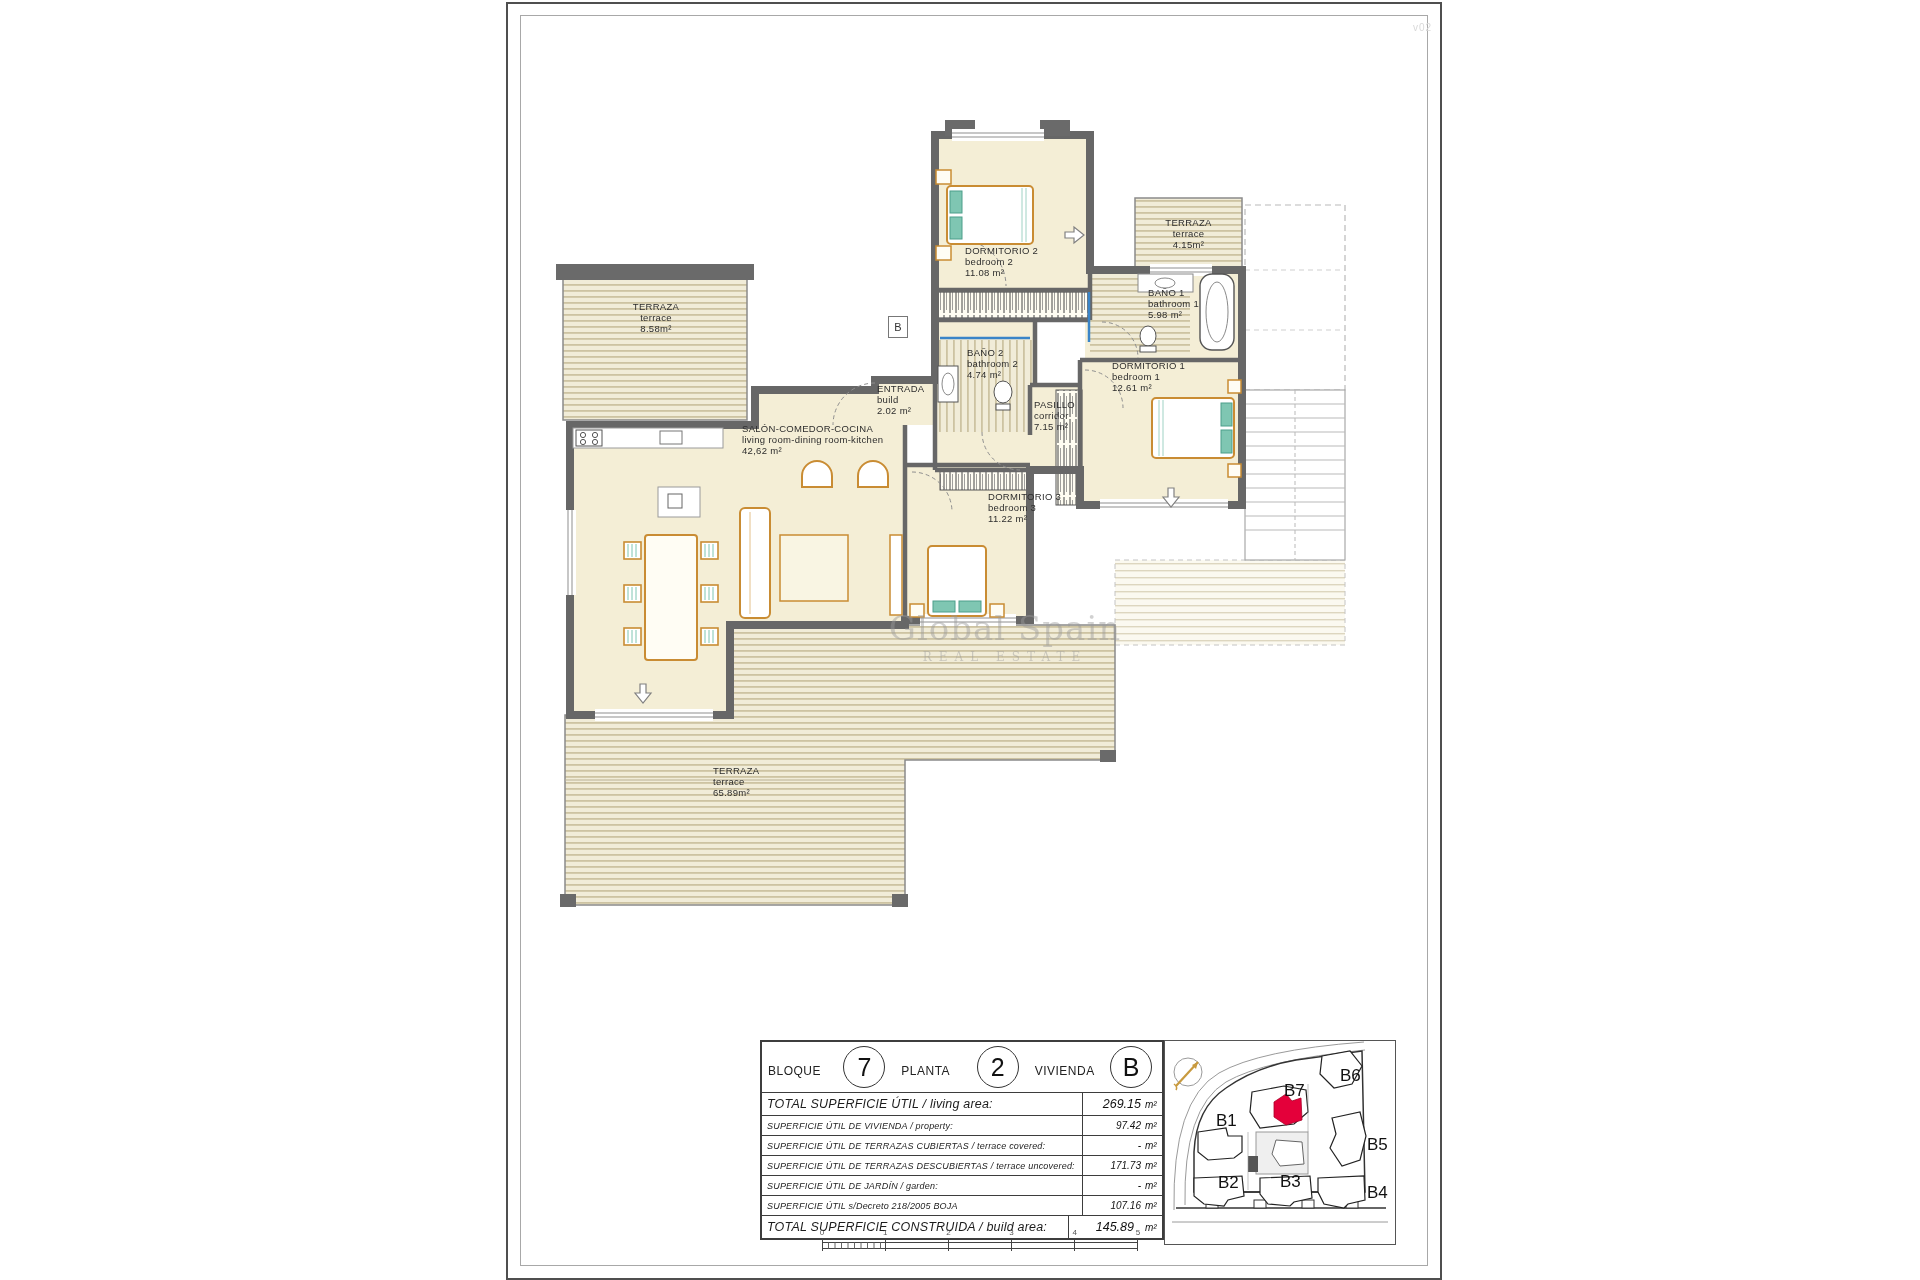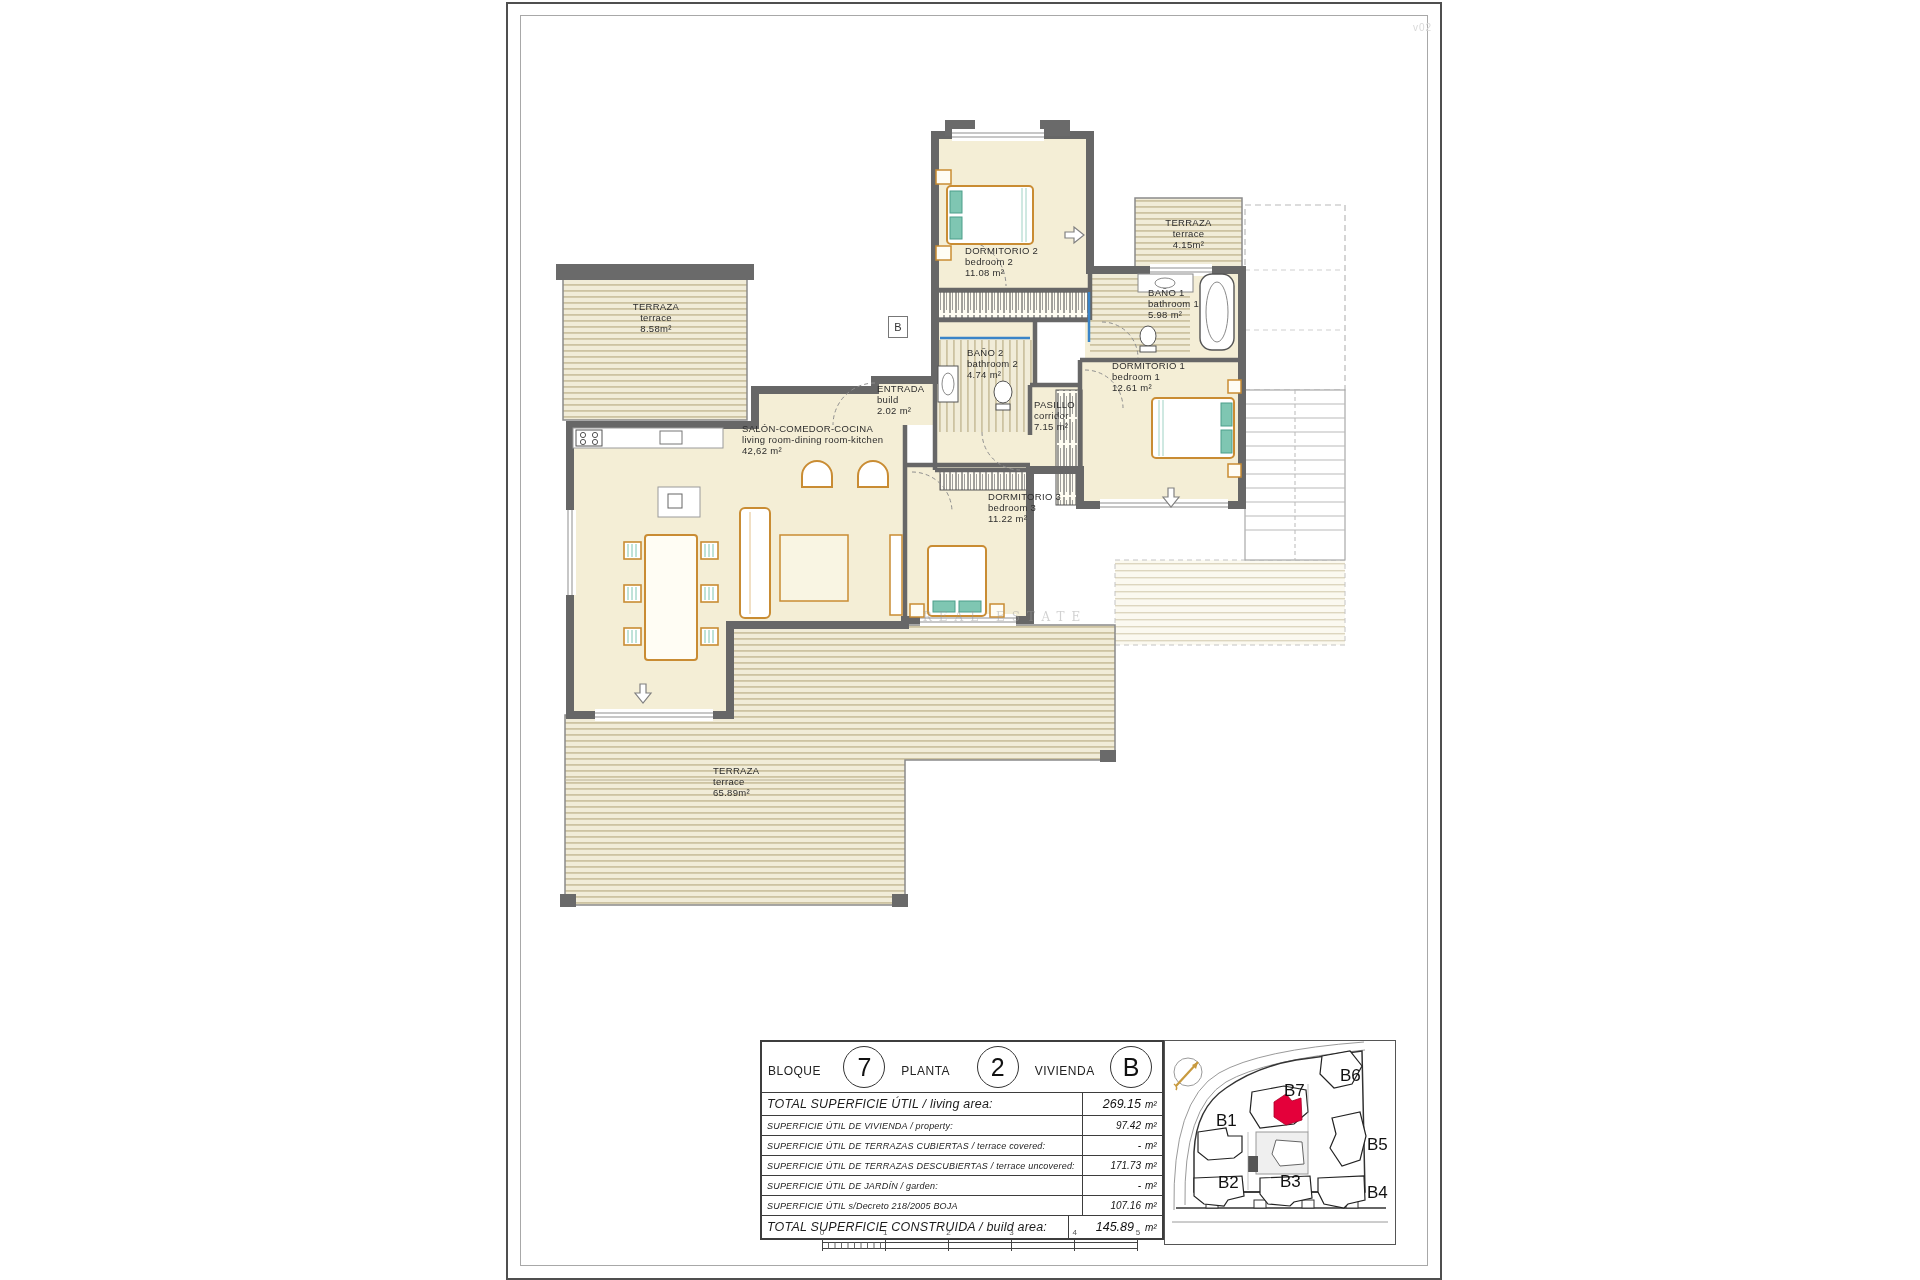--- a/index.html
+++ b/index.html
@@ -359,20 +359,21 @@
   </div>
   <div class="room-label" style="left:173px;top:686px;">
     <div class="rl-es">TERRAZA</div>
     <div class="rl-en">terrace</div>
     <div class="rl-area">65.89m²</div>
   </div>
   <div class="unit-marker">B</div>
 </div>
 
 <div class="abs watermark">
+  <div class="wm1">Global Spain</div>
   <div class="wm2">REAL ESTATE</div>
 </div>
 
 <div class="abs info-table">
   <div class="it-header">
     <div class="it-hcell">
       <span class="it-hlabel">BLOQUE</span>
       <span class="it-circle">7</span>
     </div>
     <div class="it-hcell">

